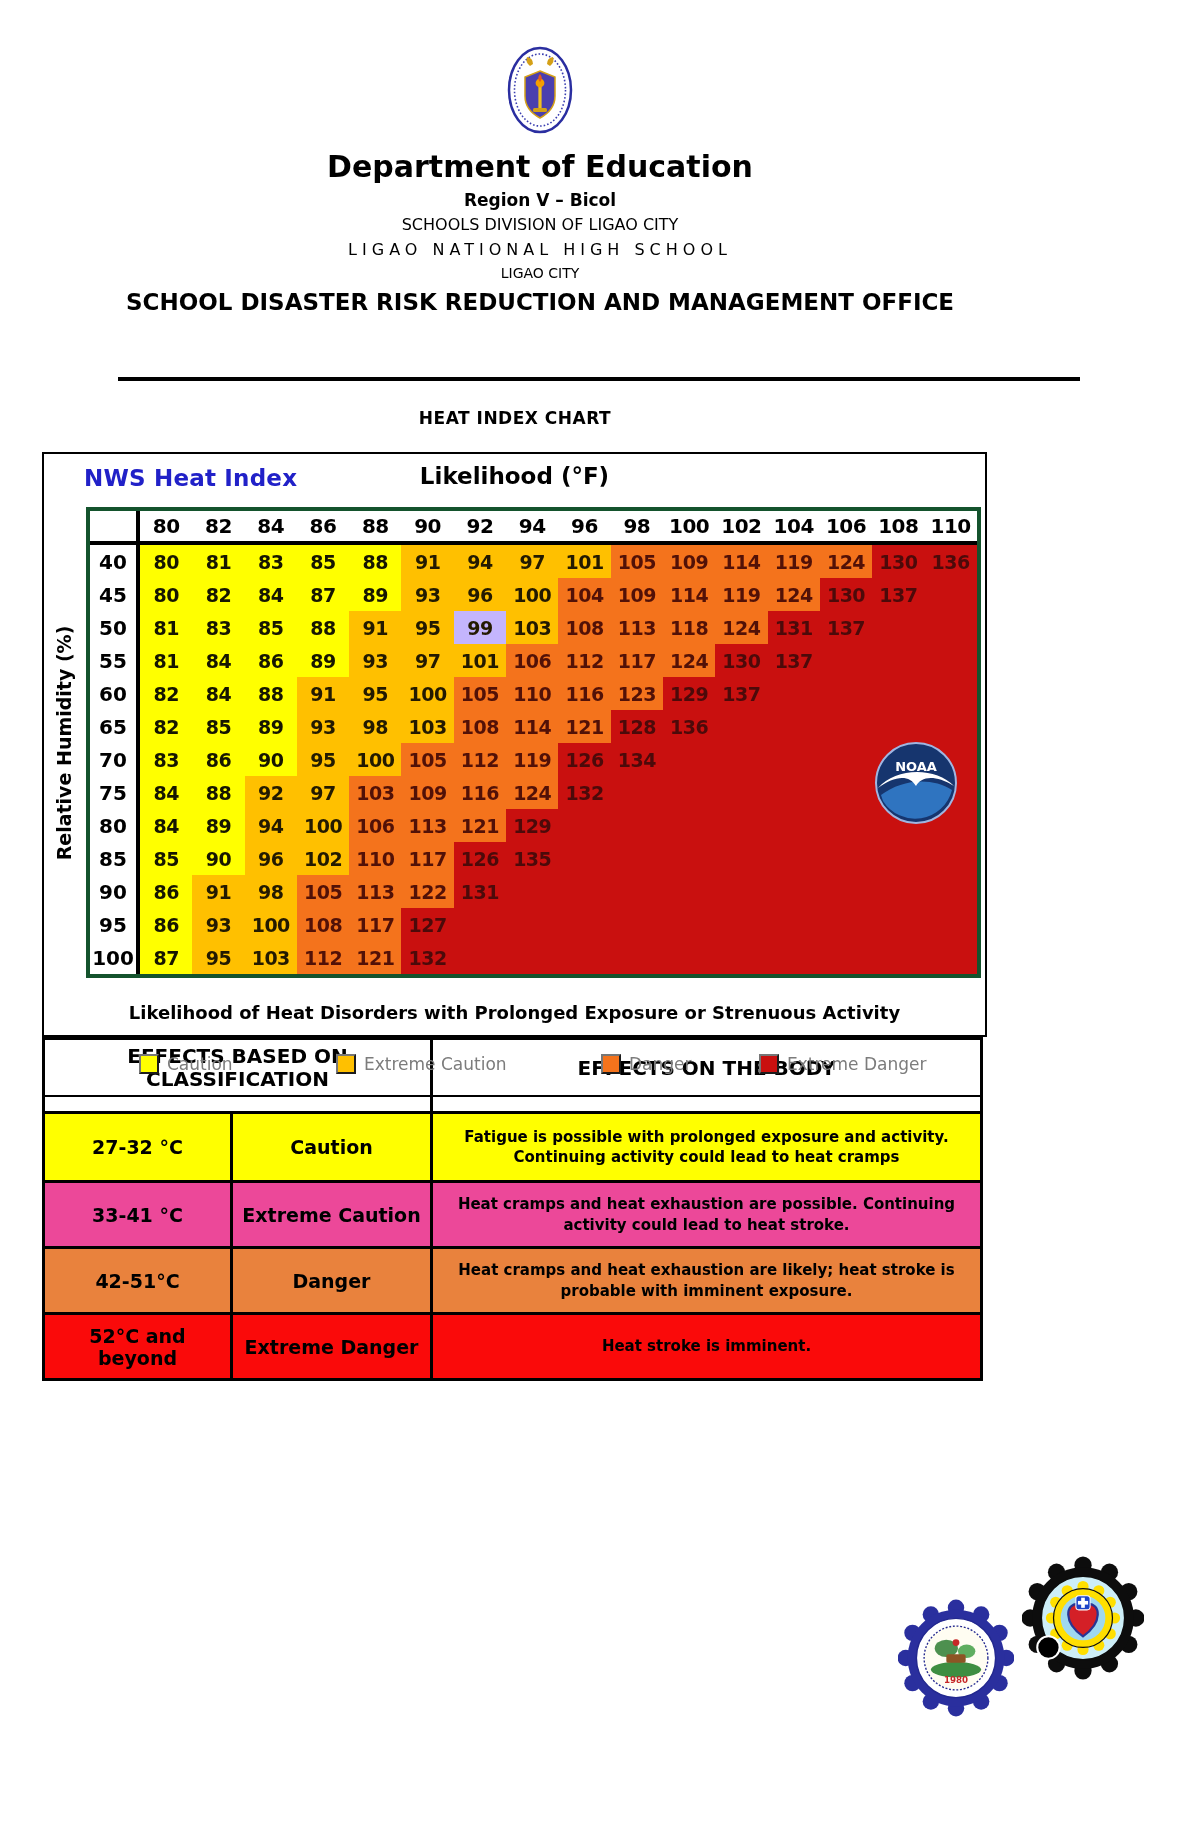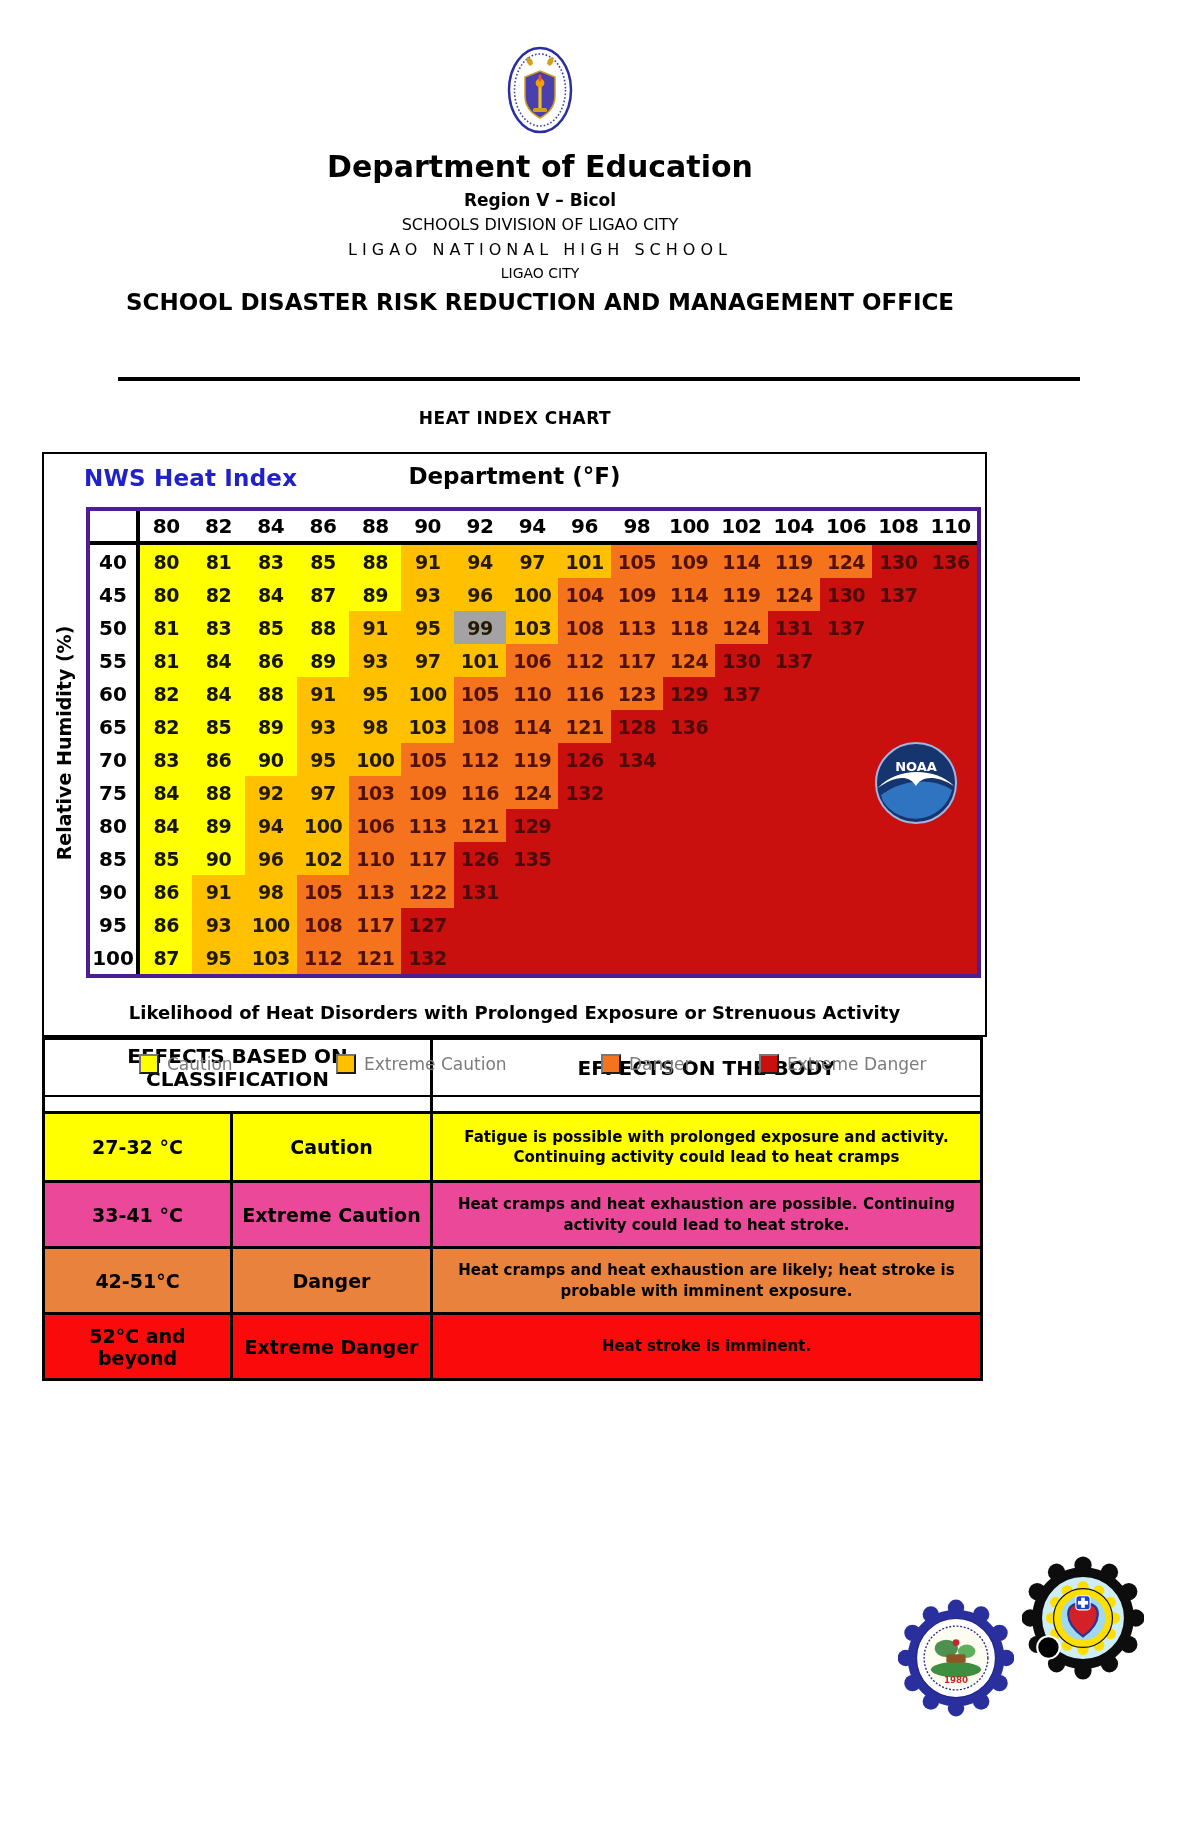--- a/index.html
+++ b/index.html
@@ -24,21 +24,21 @@
   
   .chart-box{position:absolute;left:42px;top:452px;width:945px;height:585px;border:2px solid #000;background:#fff;box-sizing:border-box;}
   .nws-title{position:absolute;left:40px;top:11px;font-size:23px;font-weight:bold;color:#2121c8;letter-spacing:.2px;}
   .temp-label{position:absolute;left:0;right:0;top:9px;text-align:center;font-size:23px;font-weight:bold;}
   .ylabel{position:absolute;left:2px;top:53px;height:471px;width:36px;display:flex;align-items:center;justify-content:center;}
   .ylabel span{transform:rotate(-90deg);white-space:nowrap;font-weight:bold;font-size:19px;}
   .heat-grid{
     position:absolute;left:42px;top:53px;
     display:grid;grid-template-columns:50px repeat(16,52.3px);
     grid-template-rows:34px repeat(13,33px);
-    border:4px solid #4c1d95;background:#fff;
+    border:4px solid #14532d;background:#fff;
   }
   .hcell,.dcell{display:flex;align-items:center;justify-content:center;}
   .corner{background:#fff;border-bottom:4px solid #000;border-right:4px solid #000;}
   .tcell{background:#fff;font-weight:bold;font-size:20px;letter-spacing:-.5px;border-bottom:4px solid #000;}
   .rhcell{background:#fff;font-weight:bold;font-size:20px;border-right:4px solid #000;}
   .dcell{font-weight:bold;font-size:19px;letter-spacing:-.5px;}
   .z-c{color:#161600;}
   .z-e{color:#231a00;}
   .z-d{color:#521107;}
   .z-x{color:#4c0a0a;}
@@ -100,21 +100,21 @@
     <div class="city">LIGAO CITY</div>
     <div class="office">
         <span>SCHOOL DISASTER RISK REDUCTION AND MANAGEMENT OFFICE</span>
       </div>
   </div>
   <div class="rule"></div>
   <div class="doc-title">HEAT INDEX CHART</div>
 
   <div class="chart-box">
     <div class="nws-title">NWS Heat Index</div>
-    <div class="temp-label">Department (°F)</div>
+    <div class="temp-label">Likelihood (°F)</div>
     <div class="ylabel">
         <span>Relative Humidity (%)</span>
       </div>
     <div class="heat-grid" id="heat-grid">
         <div class="hcell corner"></div>
         <div class="hcell tcell">80</div>
         <div class="hcell tcell">82</div>
         <div class="hcell tcell">84</div>
         <div class="hcell tcell">86</div>
         <div class="hcell tcell">88</div>
@@ -163,21 +163,21 @@
         <div class="dcell z-x" style="background: rgb(201, 16, 15);">130</div>
         <div class="dcell z-x" style="background: rgb(201, 16, 15);">137</div>
         <div class="dcell z-x" style="background: rgb(201, 16, 15);"></div>
         <div class="hcell rhcell">50</div>
         <div class="dcell z-c" style="background: rgb(255, 255, 0);">81</div>
         <div class="dcell z-c" style="background: rgb(255, 255, 0);">83</div>
         <div class="dcell z-c" style="background: rgb(255, 255, 0);">85</div>
         <div class="dcell z-c" style="background: rgb(255, 255, 0);">88</div>
         <div class="dcell z-e" style="background: rgb(255, 192, 0);">91</div>
         <div class="dcell z-e" style="background: rgb(255, 192, 0);">95</div>
-        <div class="dcell z-e" style="background: #a3a3a3;">99</div>
+        <div class="dcell z-e" style="background: #c4b5fd;">99</div>
         <div class="dcell z-e" style="background: rgb(255, 192, 0);">103</div>
         <div class="dcell z-d" style="background: rgb(244, 115, 28);">108</div>
         <div class="dcell z-d" style="background: rgb(244, 115, 28);">113</div>
         <div class="dcell z-d" style="background: rgb(244, 115, 28);">118</div>
         <div class="dcell z-d" style="background: rgb(244, 115, 28);">124</div>
         <div class="dcell z-x" style="background: rgb(201, 16, 15);">131</div>
         <div class="dcell z-x" style="background: rgb(201, 16, 15);">137</div>
         <div class="dcell z-x" style="background: rgb(201, 16, 15);"></div>
         <div class="dcell z-x" style="background: rgb(201, 16, 15);"></div>
         <div class="hcell rhcell">55</div>

